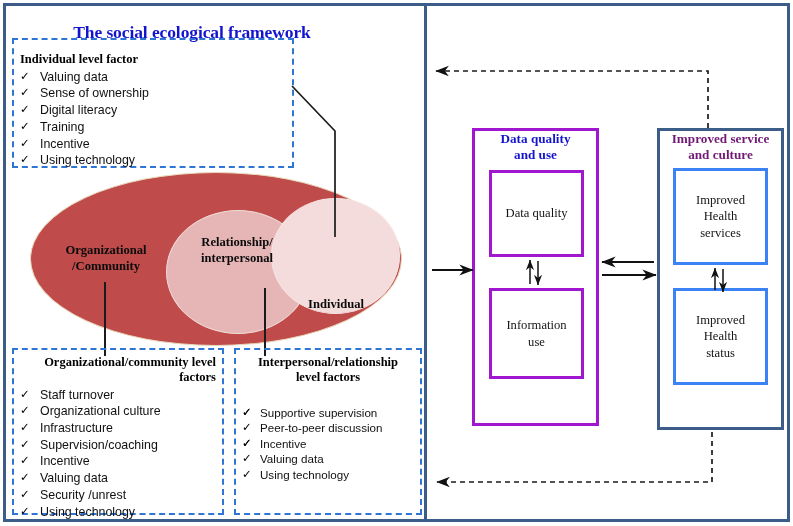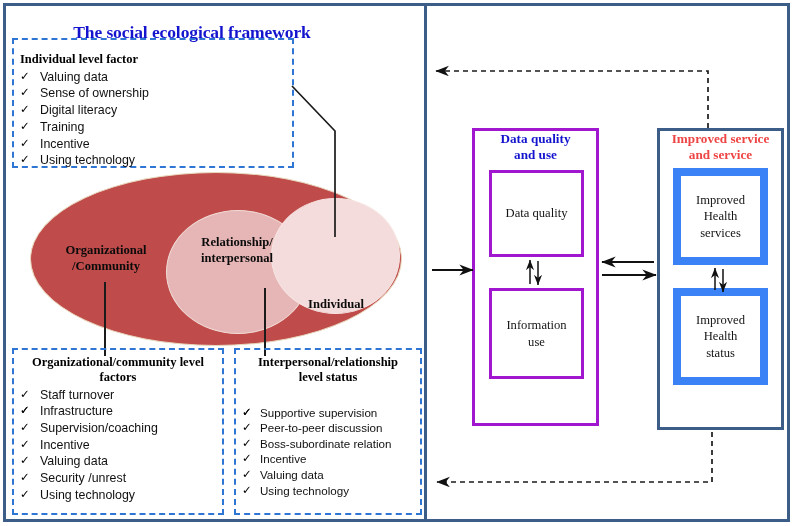--- a/index.html
+++ b/index.html
@@ -91,21 +91,21 @@
     font-size: 11.5px;
     color: #000;
     font-family: "DejaVu Sans", sans-serif;
   }
 
   #box-individual { left: 12px;  top: 38px;  width: 282px; height: 130px; }
   #box-individual .box-title { margin: 12px 0 2px 6px; }
   #box-individual .check-list { margin-top: 1px; }
 
   #box-org { left: 12px;  top: 348px; width: 212px; height: 167px; }
-  #box-org .box-title { margin: 5px 6px 2px 6px; }
+  #box-org .box-title { margin: 5px 6px 2px 6px; text-align: right; }
 
   #box-inter { left: 234px; top: 348px; width: 188px; height: 167px; }
   #box-inter .box-title { margin: 5px 6px 20px 6px; }
   #box-inter .check-list li { font-size: 11.6px; padding-left: 24px; }
 
   
   .ellipse {
     position: absolute;
     border-radius: 50%;
   }
@@ -188,26 +188,26 @@
     box-sizing: border-box;
     background: #ffffff;
   }
   .blue-title {
     position: absolute;
     left: 659px; top: 131px; width: 123px;
     text-align: center;
     font-family: "Liberation Serif", "DejaVu Serif", serif;
     font-weight: bold;
     font-size: 13.2px;
-    color: #ef4444;
+    color: #701a75;
     line-height: 1.18;
   }
   .blue-sub {
     position: absolute;
-    border: 8px solid #3b82f6;
+    border: 3px solid #3b82f6;
     box-sizing: border-box;
     background: #ffffff;
     display: flex;
     align-items: center;
     justify-content: center;
     text-align: center;
     font-family: "Liberation Serif", "DejaVu Serif", serif;
     font-size: 12.6px;
     color: #141414;
     line-height: 1.32;
@@ -260,21 +260,21 @@
   <div class="purple-sub" id="sub-info-use">
     <div>
       <span>Information</span><br>
       <span>use</span>
     </div>
   </div>
 
   <div id="blue-panel"></div>
   <div class="blue-title">
     <span>Improved service</span><br>
-    <span>and service</span>
+    <span>and culture</span>
   </div>
   <div class="blue-sub" id="sub-health-services">
     <div>
       <span>Improved</span><br>
       <span>Health</span><br>
       <span>services</span>
     </div>
   </div>
   <div class="blue-sub" id="sub-health-status">
     <div>
@@ -296,40 +296,40 @@
     </ul>
   </div>
 
   <div class="dashed-box" id="box-org">
     <div class="box-title centered">
       <span>Organizational/community level</span><br>
       <span>factors</span>
     </div>
     <ul class="check-list">
       <li><span class="tick">✓</span><span>Staff turnover</span></li>
-      <li><span class="tick">✓</span></li>
+      <li><span class="tick">✓</span><span>Organizational culture</span></li>
       <li><span class="tick">✓</span><span>Infrastructure</span></li>
       <li><span class="tick">✓</span><span>Supervision/coaching</span></li>
       <li><span class="tick">✓</span><span>Incentive</span></li>
       <li><span class="tick">✓</span><span>Valuing data</span></li>
       <li><span class="tick">✓</span><span>Security /unrest</span></li>
       <li><span class="tick">✓</span><span>Using technology</span></li>
     </ul>
   </div>
 
   <div class="dashed-box" id="box-inter">
     <div class="box-title centered">
       <span>Interpersonal/relationship</span><br>
-      <span>level status</span>
+      <span>level factors</span>
     </div>
     <ul class="check-list">
       <li><span class="tick">✓</span></li>
       <li><span class="tick">✓</span><span>Supportive supervision</span></li>
       <li><span class="tick">✓</span><span>Peer-to-peer discussion</span></li>
-      <li><span class="tick">✓</span><span>Boss-subordinate  relation</span></li>
+      <li><span class="tick">✓</span></li>
       <li><span class="tick">✓</span><span>Incentive</span></li>
       <li><span class="tick">✓</span><span>Valuing data</span></li>
       <li><span class="tick">✓</span><span>Using technology</span></li>
     </ul>
   </div>
 
   <svg class="overlay" viewBox="0 0 793 526">
     <defs>
       <marker id="ah" markerWidth="9" markerHeight="9" refX="7.6" refY="3.1" orient="auto" markerUnits="strokeWidth">
         <path d="M0,0 L8,3.1 L0,6.2 L2.4,3.1 z" fill="#111111"></path>

